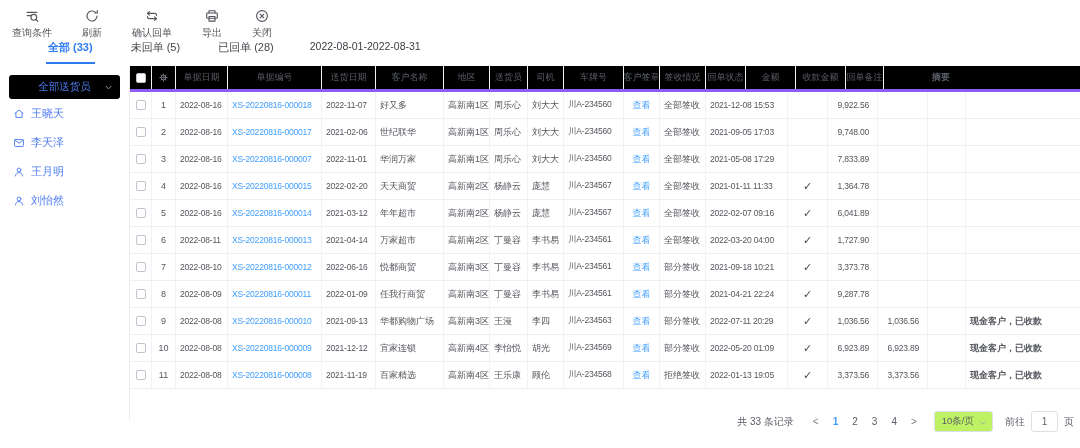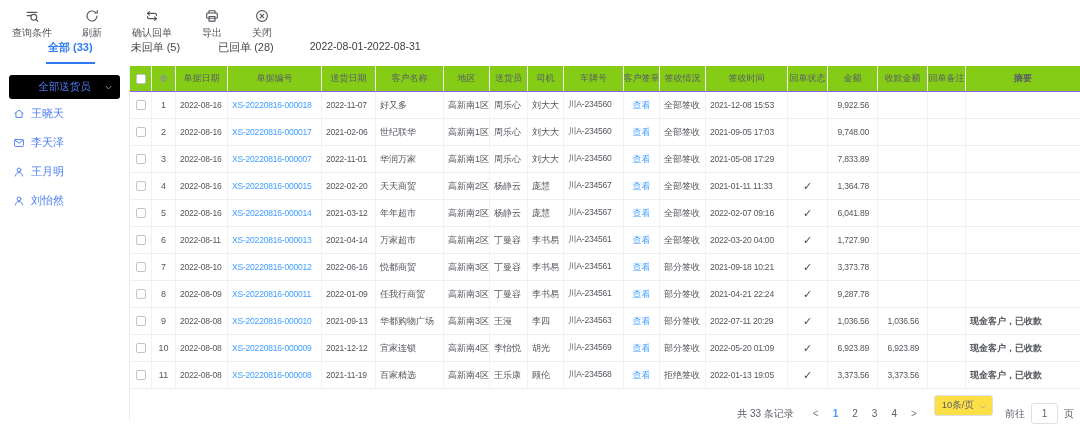--- a/index.html
+++ b/index.html
@@ -30,21 +30,21 @@
     display:flex; align-items:center; justify-content:center; color:#4e7cf0; font-size:10.5px;
     position:relative; cursor:pointer; }
   .filter-pill .chev { position:absolute; right:7px; top:8px; color:#9ba0a8; }
   .filter-pill .chev svg { width:9px; height:9px; stroke:currentColor; fill:none; stroke-width:1.4; stroke-linecap:round; stroke-linejoin:round; }
   .side-item { display:flex; align-items:center; padding:7px 0 7px 13px; color:#4e7cf0; font-size:11px; cursor:pointer; }
   .side-item svg { width:12px; height:12px; margin-right:6px; stroke:currentColor; fill:none; stroke-width:1.1; stroke-linecap:round; stroke-linejoin:round; }
   .side-item:first-of-type { margin-top:8px; }
 
   
   .table-area { flex:1; font-size:9px; color:#53565c; }
-  .thead { display:flex; height:26px; background:#84cc16; border-bottom:1px solid #8b5cf6; color:#5a5e66; }
+  .thead { display:flex; height:26px; background:#000000; border-bottom:3px solid #8b5cf6; color:#5a5e66; }
   .tr { display:flex; height:27px; border-bottom:1px solid #edeff4; background:#fff; }
   .th, .td { display:flex; align-items:center; border-right:1px solid #f0f2f6; height:100%; overflow:hidden; white-space:nowrap; }
   .th { justify-content:center; padding:0 2px; }
   .td { padding:0 4px; }
   .cc { justify-content:center; padding:0 1px; }
   .rr { justify-content:flex-end; padding-right:8px; }
   .num { font-size:8.5px; letter-spacing:-0.2px; }
   .link { color:#409eff; cursor:pointer; }
   .check { font-size:11px; color:#45484e; }
   .c0{width:22px} .c1{width:24px} .c2{width:52px} .c3{width:94px} .c4{width:54px}
@@ -54,22 +54,22 @@
   .cb { width:10px; height:10px; border:1px solid #c0c4cc; border-radius:2px; background:#fff; cursor:pointer; }
   .gear-ic { color:#8a8e99; }
   .gear-ic svg { width:11px; height:11px; stroke:currentColor; fill:none; stroke-width:1; stroke-linecap:round; }
 
   
   .pager { position:absolute; right:6px; bottom:16px; display:flex; align-items:center; font-size:10px; color:#5a5e66; }
   .pager .total { margin-right:12px; }
   .pg-arrow { padding:0 7px; color:#7b7f87; cursor:pointer; font-size:10px; }
   .pg-num { padding:0 7px; cursor:pointer; }
   .pg-num.cur { color:#409eff; font-weight:bold; }
-  .size-box { border:1px solid #dcdfe6; border-radius:3px; height:21px; margin:0 12px 16px 10px;
-    padding:0 18px 0 7px; display:flex; align-items:center; font-size:9.5px; position:relative; cursor:pointer; background:#fde047; }
+  .size-box { border:1px solid #dcdfe6; border-radius:3px; height:21px; margin:0 12px 0 10px;
+    padding:0 18px 0 7px; display:flex; align-items:center; font-size:9.5px; position:relative; cursor:pointer; background:#bef264; }
   .size-box .chev { position:absolute; right:5px; top:7px; color:#9ba0a8; }
   .size-box .chev svg { width:8px; height:8px; stroke:currentColor; fill:none; stroke-width:1.4; stroke-linecap:round; stroke-linejoin:round; }
   .goto-input { width:27px; height:21px; border:1px solid #dcdfe6; border-radius:3px; text-align:center;
     margin:0 6px; font-size:10px; color:#5a5e66; outline:none; font-family:inherit; }
 </style>
 </head>
 <body>
 
 <div class="toolbar">
   <div class="tool-btn">
@@ -195,21 +195,20 @@
       <div class="th c2">单据日期</div>
       <div class="th c3">单据编号</div>
       <div class="th c4">送货日期</div>
       <div class="th c5">客户名称</div>
       <div class="th c6">地区</div>
       <div class="th c7">送货员</div>
       <div class="th c8">司机</div>
       <div class="th c9">车牌号</div>
       <div class="th c10">客户签章</div>
       <div class="th c11">签收情况</div>
-      <div class="th c12">签收时间</div>
       <div class="th c13">回单状态</div>
       <div class="th c14">金额</div>
       <div class="th c15">收款金额</div>
       <div class="th c16">回单备注</div>
       <div class="th c17">摘要</div>
     </div>
     <div>
         <div class="tr">
           <div class="td c0 cc">
             <span class="cb"></span>

